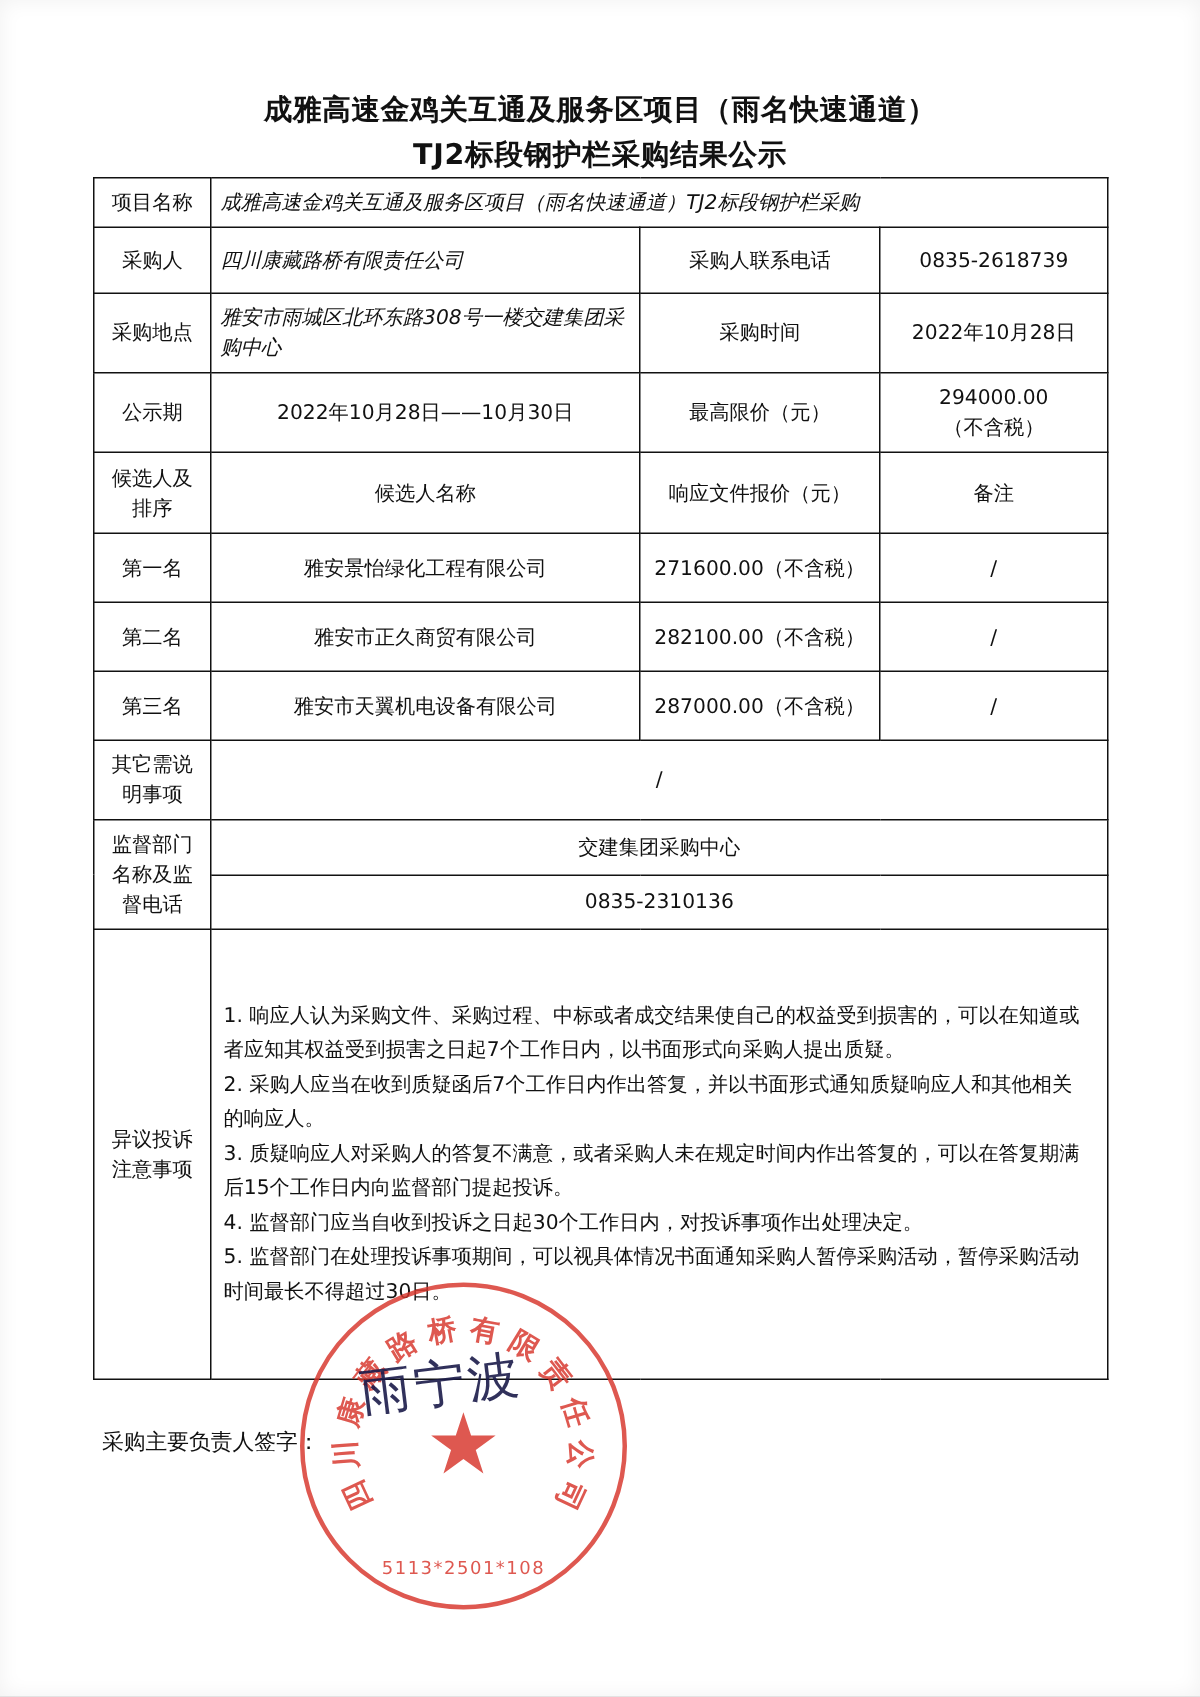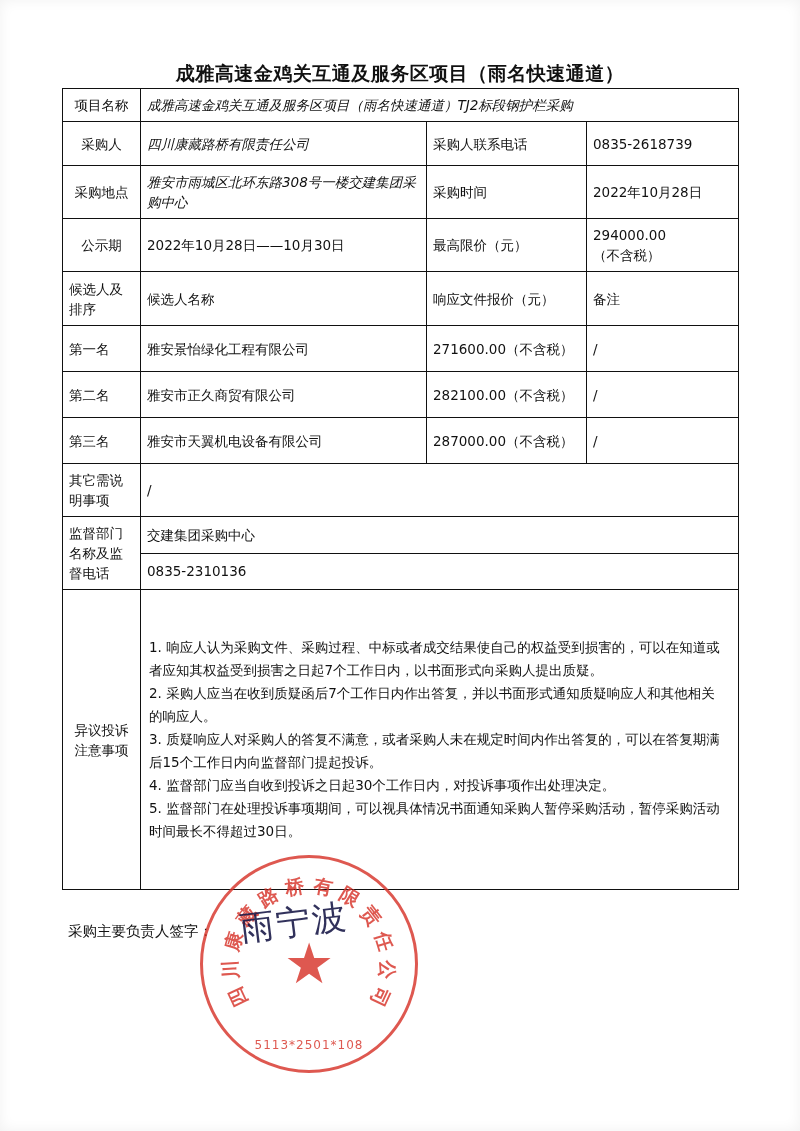--- a/index.html
+++ b/index.html
@@ -49,21 +49,21 @@
     table-layout: fixed;
   }
   table.main td {
     border: 1px solid #111;
     font-size: 13.5px;
     color: #111;
     padding: 6px 6px;
     vertical-align: middle;
     line-height: 20px;
   }
-  .c { text-align: left; }
+  .c { text-align: center; }
   .l { text-align: left; }
   .lbl { text-align: center; }
   .pad-l { padding-left: 8px; font-style: italic; }
 
   .two-line { line-height: 19px; }
 
   td.notes {
     vertical-align: middle;
     text-align: center;
   }
@@ -150,20 +150,21 @@
   }
 </style>
 </head>
 <body>
 
 <div class="page">
   <div class="doc">
 
     <div class="title">
       <span>成雅高速金鸡关互通及服务区项目（雨名快速通道）</span>
+      <span class="line2">TJ2标段钢护栏采购结果公示</span>
     </div>
 
     <table class="main">
       <colgroup>
         <col style="width:78px">
         <col style="width:286px">
         <col style="width:160px">
         <col style="width:152px">
       </colgroup>
 

